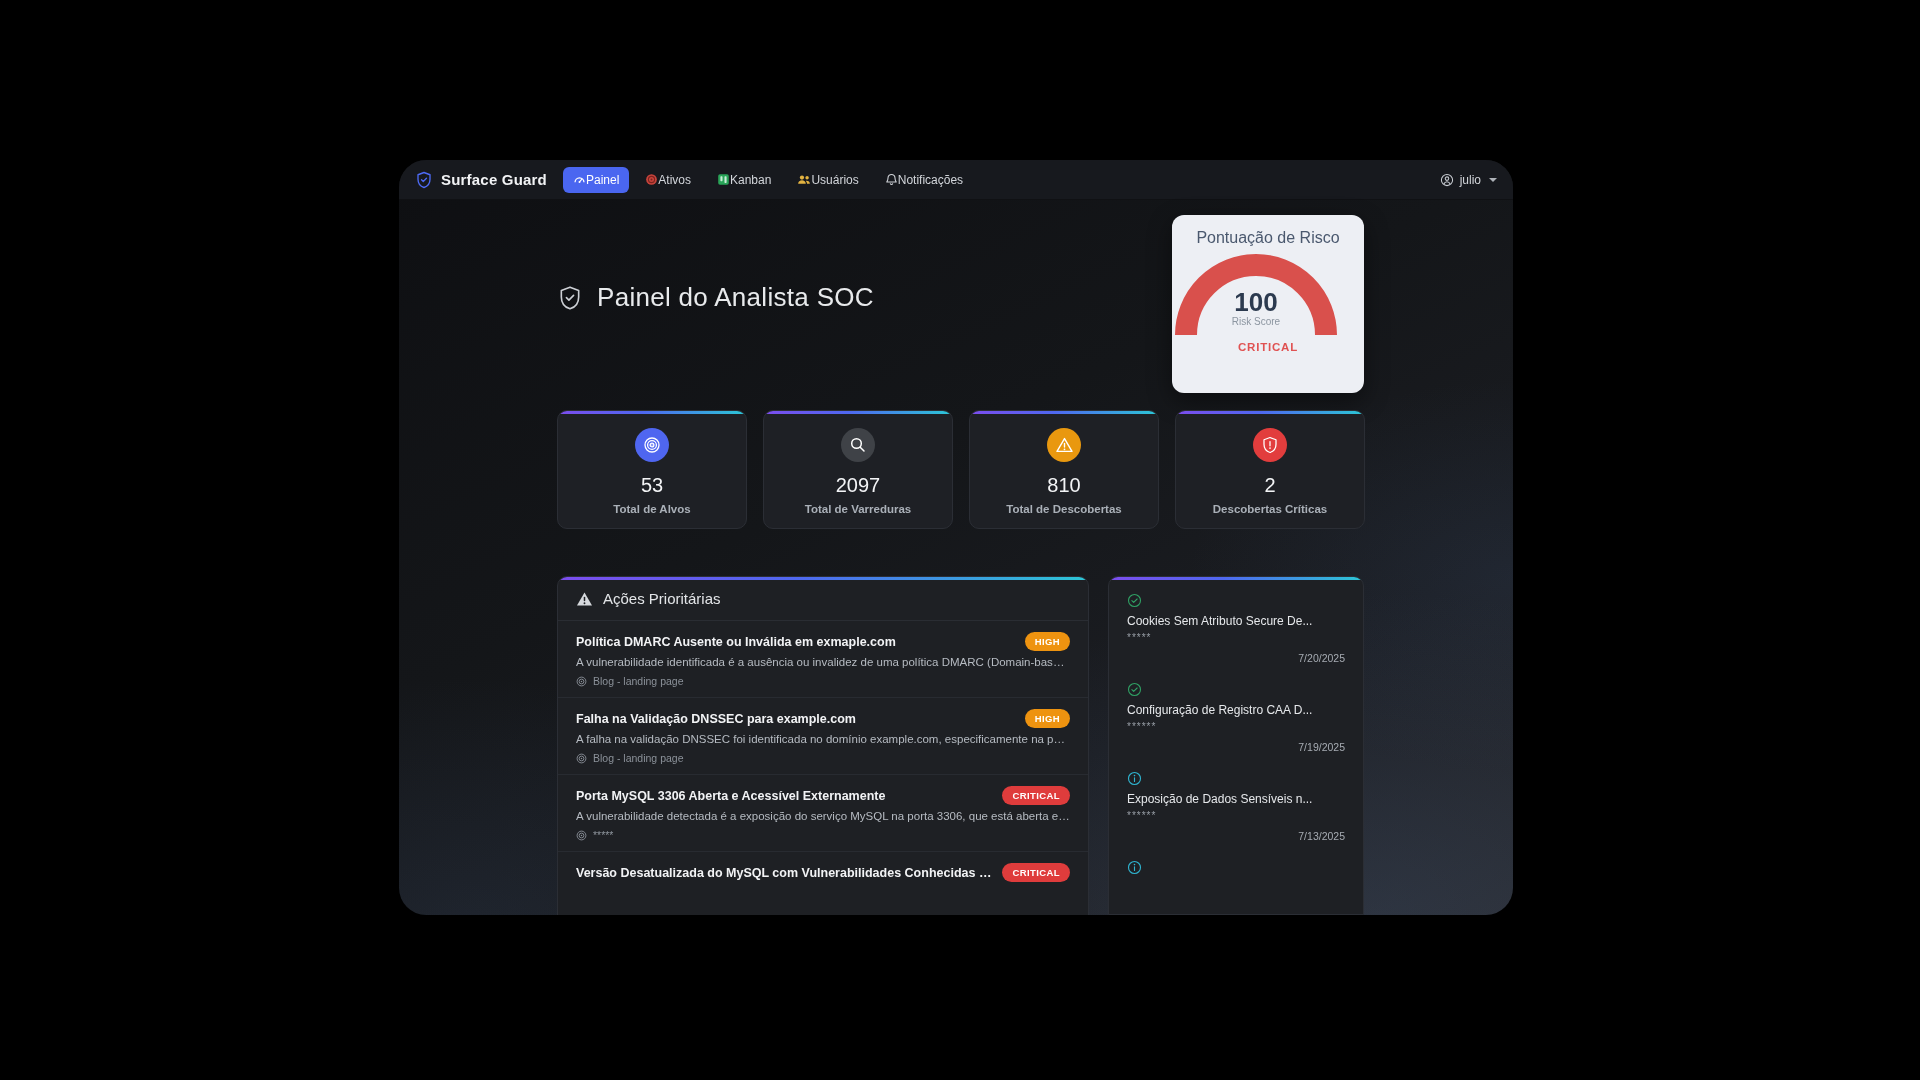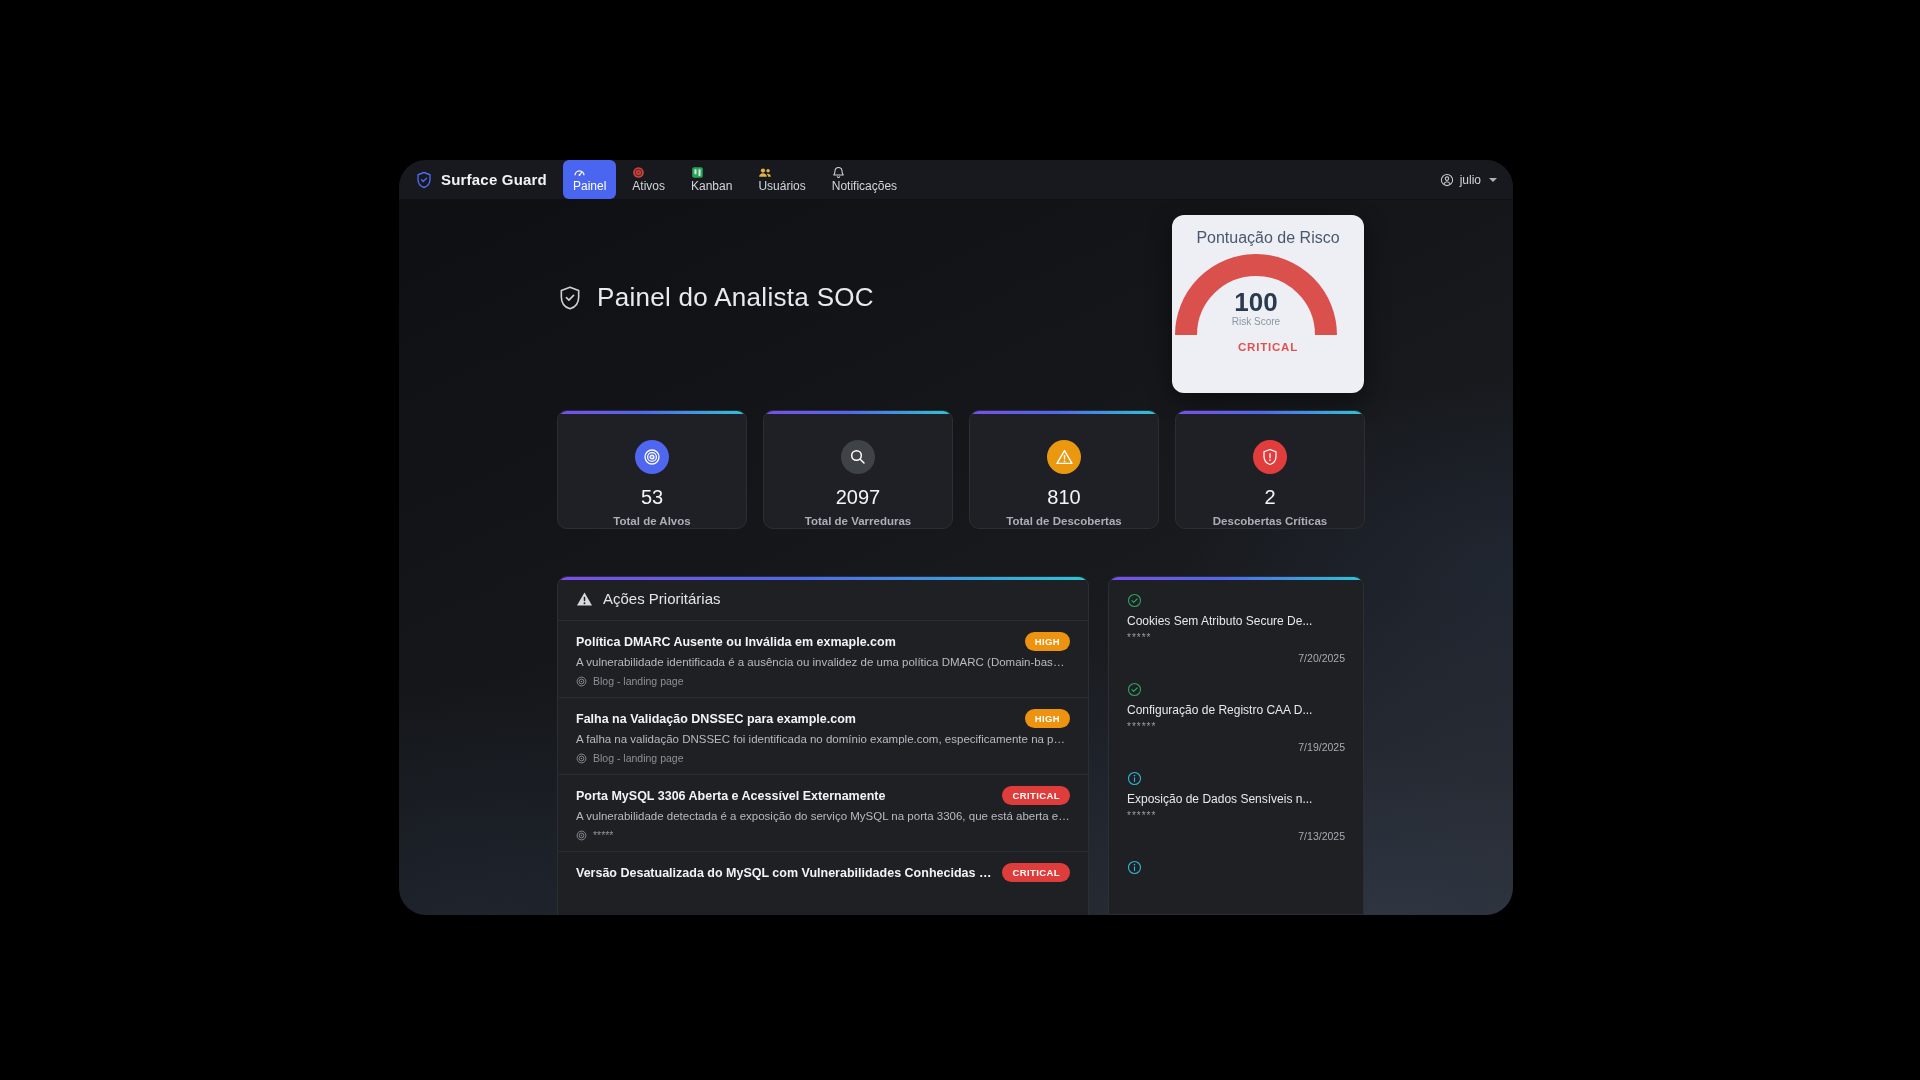--- a/index.html
+++ b/index.html
@@ -16,22 +16,22 @@
       linear-gradient(155deg,#0e0f12 0%,#141619 42%,#1b1d22 72%,#28292d 100%);
   }
 
   
   .navbar { position:absolute; left:0; top:0; right:0; height:40px;
     background:#17191e; border-bottom:1px solid #101114;
     display:flex; align-items:center; padding:12px 16px; }
   .brand { display:flex; align-items:center; gap:8px; margin-right:16px; }
   .brand-name { color:#f2f3f5; font-size:15px; font-weight:bold; letter-spacing:.2px; }
   .nav-items { display:flex; align-items:center; gap:6px; }
-  .nav-item { display:flex; color:#d2d5da;
-    font-size:12px; padding:6px 10px; border-radius:6px; cursor:pointer;flex-direction:column; }
+  .nav-item { display:flex; align-items:center; color:#d2d5da;
+    font-size:12px; padding:6px 10px; border-radius:6px; cursor:pointer; }
   .nav-item.active { background:#4a66f0; color:#fff; }
   .nav-user { margin-left:auto; display:flex; align-items:center; gap:6px;
     color:#d2d5da; font-size:12px; cursor:pointer; }
   .caret { width:0; height:0; border-left:4px solid transparent;
     border-right:4px solid transparent; border-top:4px solid #aeb2b8; margin-left:2px; }
 
   
   .page-title-row { position:absolute; left:158px; top:122px; display:flex;
     align-items:center; gap:14px; }
   .page-title { color:#e8eaec; font-size:26px; font-weight:400; letter-spacing:.3px; }
@@ -42,21 +42,21 @@
     box-shadow:0 8px 24px rgba(0,0,0,.45); }
   .risk-title { color:#4a586e; font-size:16px; font-weight:400; }
   .risk-gauge { margin-top:4px; position:relative; }
   .risk-level { font-size:11.5px; font-weight:bold; letter-spacing:.8px; margin-top:2px; }
 
   
   .stats-row { position:absolute; left:158px; top:250px; width:808px;
     display:flex; gap:16px; }
   .stat-card { width:191px; height:119px; background:#1e2025; border:1px solid #2b2e35;
     border-radius:10px; position:relative; overflow:hidden; text-align:center;
-    padding-top:29px; }
+    padding-top:17px; }
   .grad-top { position:absolute; left:0; top:0; right:0; height:3px;
     background:linear-gradient(90deg,#7c4dee 0%,#4f68f0 45%,#2cc6d6 100%); }
   .stat-icon-circle { width:34px; height:34px; border-radius:50%; margin:0 auto;
     display:flex; align-items:center; justify-content:center; }
   .stat-value { color:#f3f4f6; font-size:20px; font-weight:500; margin-top:12px; }
   .stat-label { color:#aab0b8; font-size:11.5px; font-weight:bold; margin-top:6px; }
 
   
   .panel { position:absolute; background:#1e2024; border:1px solid #2b2e35;
     border-radius:10px; overflow:hidden; }

